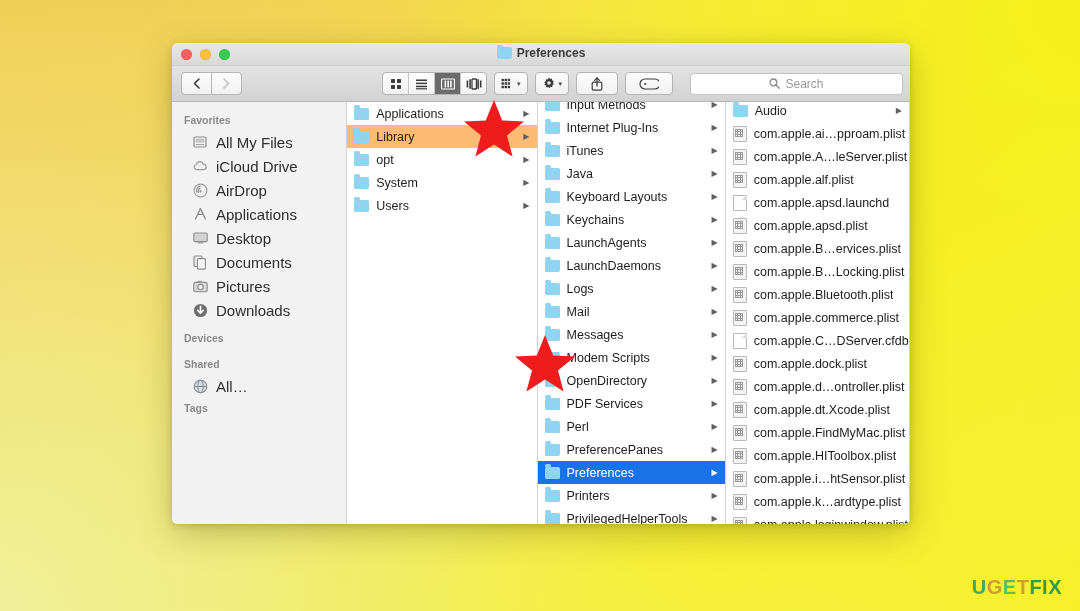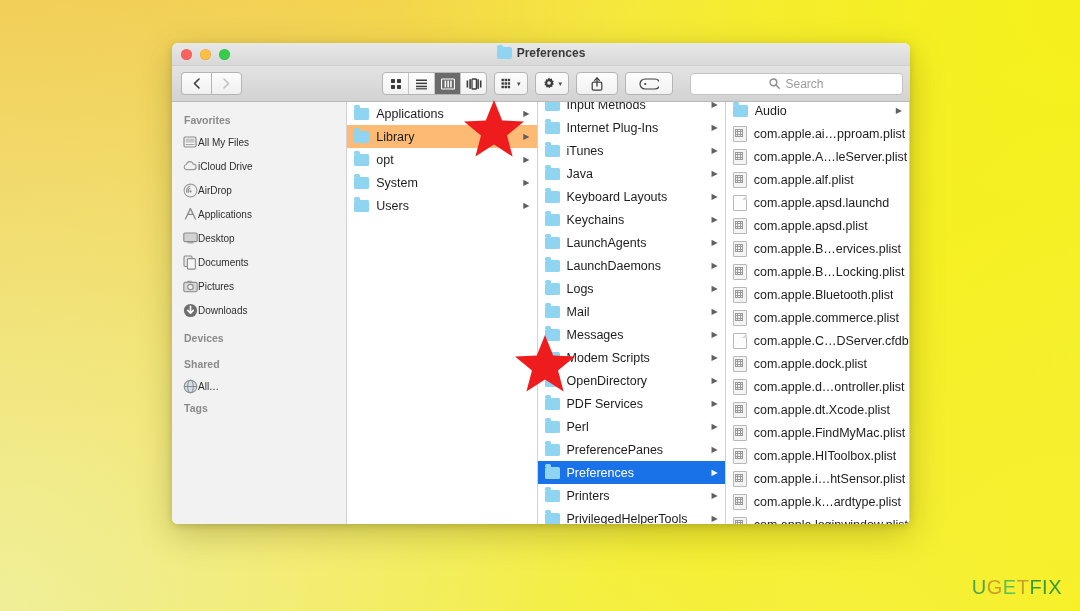--- a/index.html
+++ b/index.html
@@ -182,23 +182,24 @@
   }
   .side-header {
     font-size: 10.5px;
     color: #8a8a8a;
     font-weight: 600;
     padding: 4px 0 4px 12px;
   }
   .side-item {
     display: flex;
     align-items: center;
+    gap: 8px;
     height: 24px;
-    padding-left: 10px;
-    font-size: 10px;
+    padding-left: 20px;
+    font-size: 15px;
     color: #2e2e2e;
   }
   .side-icon {
     width: 16px; height: 16px;
     display: flex;
     align-items: center;
     justify-content: center;
     color: #8b8b8b;
     flex: 0 0 16px;
   }
@@ -299,21 +300,21 @@
     z-index: 40;
     pointer-events: none;
   }
 
   
   #watermark {
     position: absolute;
     right: 18px;
     bottom: 12px;
     font-size: 20px;
-    font-weight: normal;
+    font-weight: bold;
     letter-spacing: 0.5px;
     font-family: "Liberation Sans", sans-serif;
   }
   .wm-u  { color: #4CA64C; }
   .wm-g  { color: #C8A12A; }
   .wm-e  { color: #5BBF5B; }
   .wm-t  { color: #C8A12A; }
   .wm-f  { color: #3A9A3A; }
   .wm-i  { color: #3A9A3A; }
   .wm-x  { color: #3A9A3A; }

